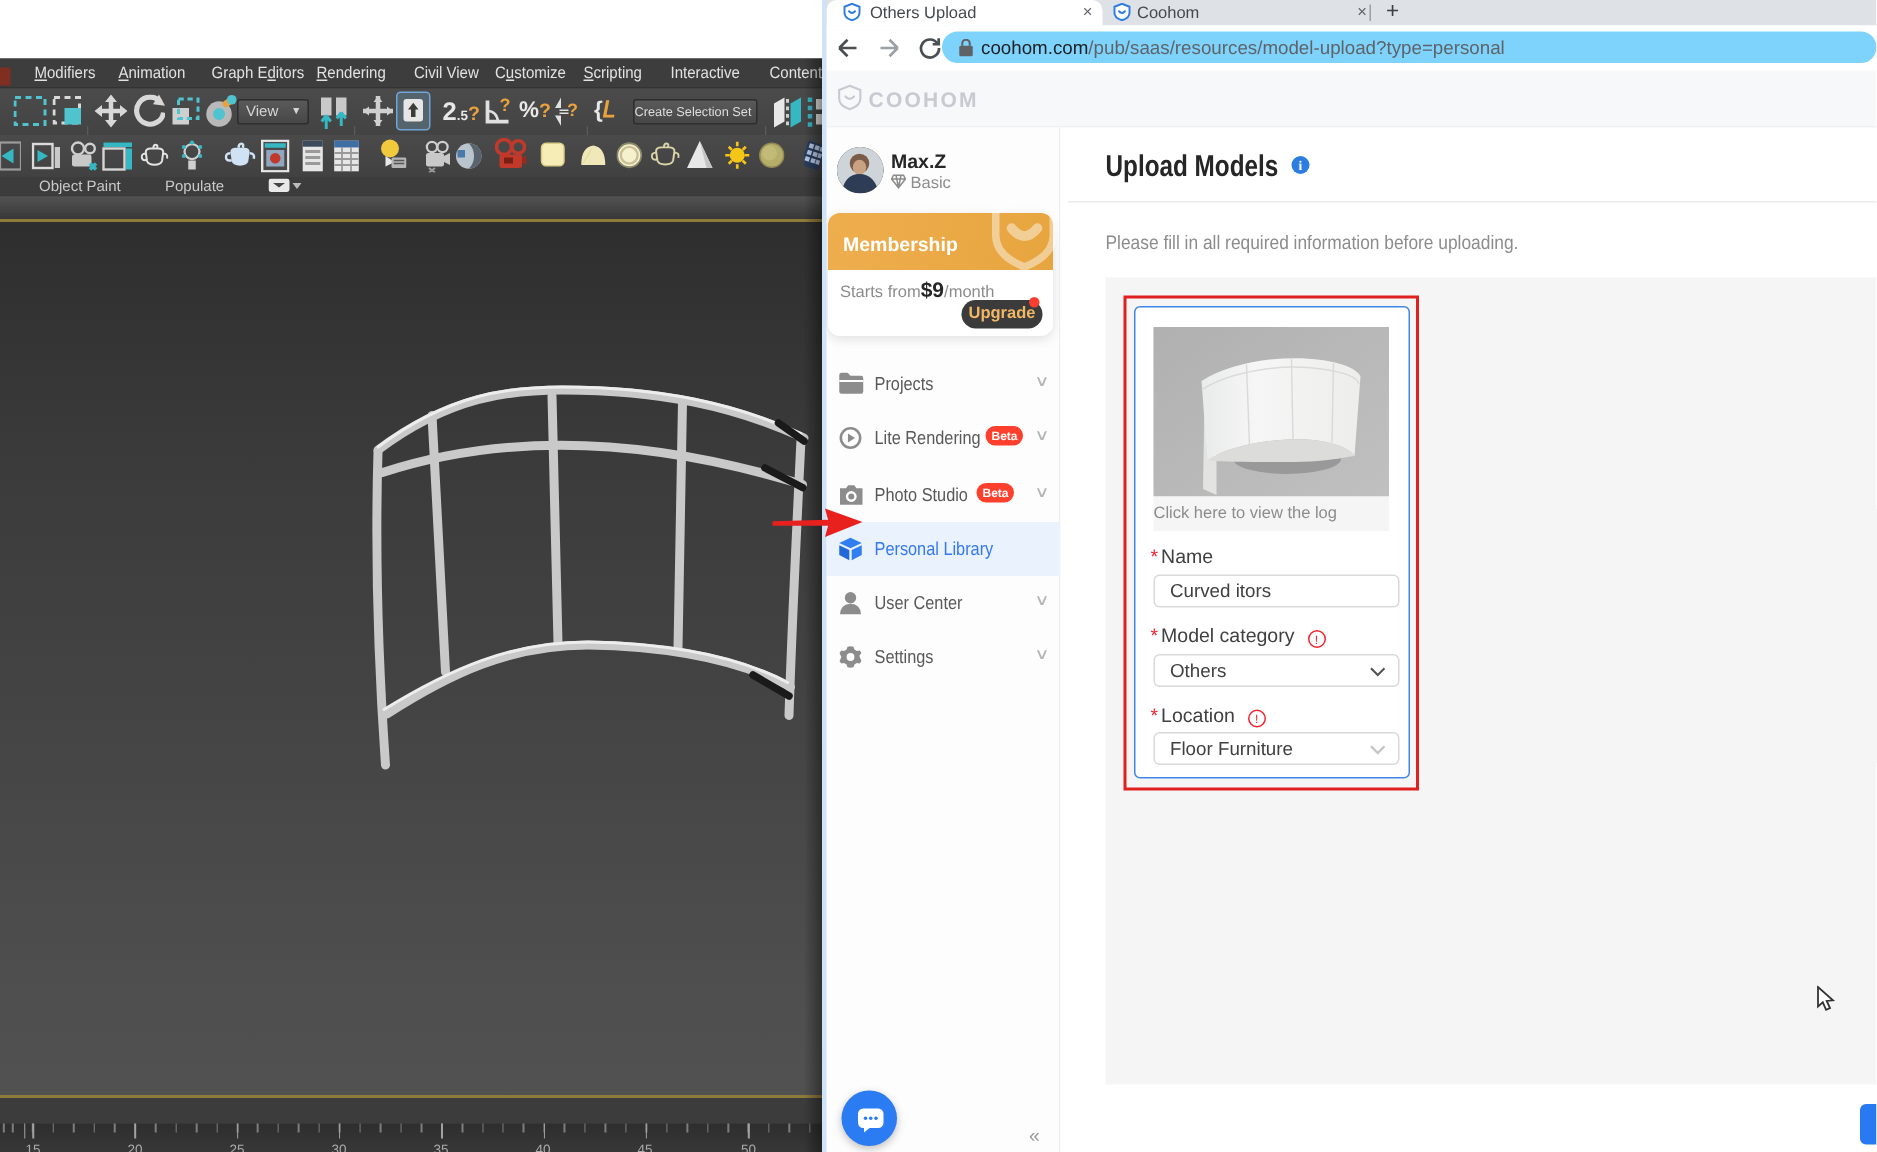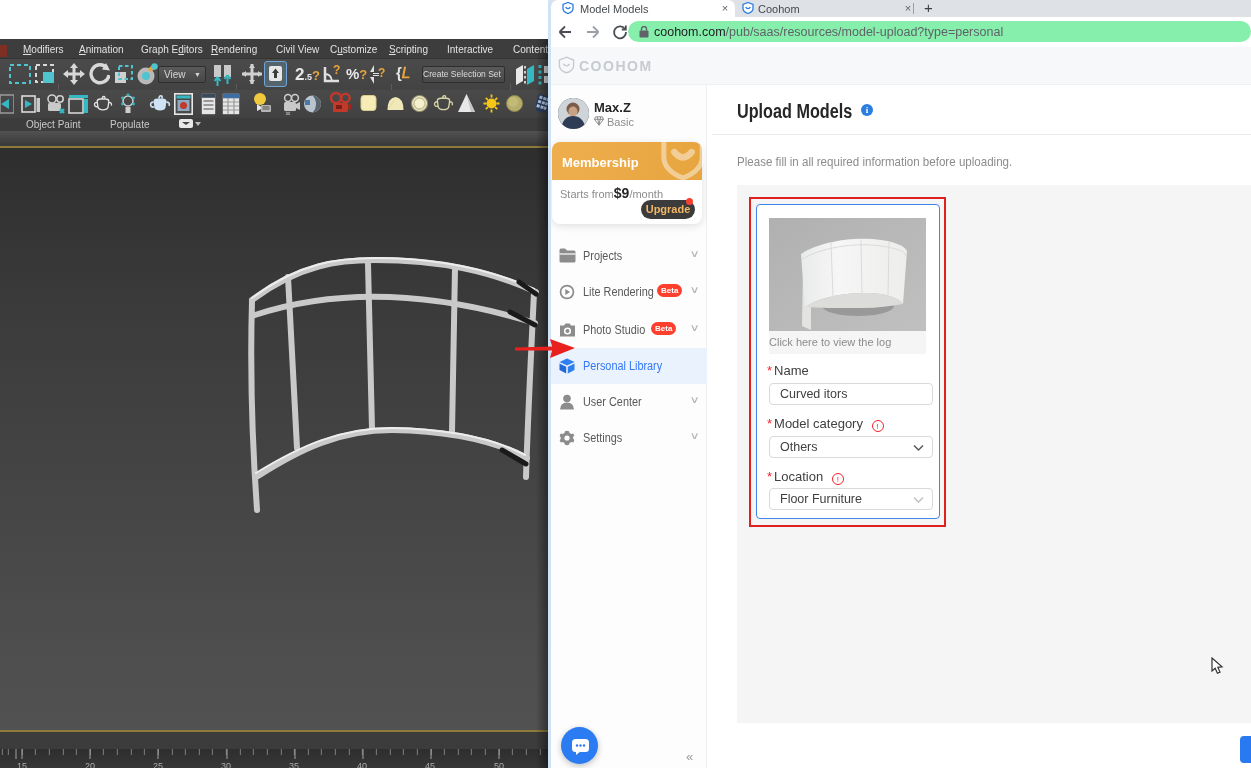--- a/index.html
+++ b/index.html
@@ -26,21 +26,21 @@
   .icon { position:absolute; }
   
   #browser { position:absolute; left:548px; top:0; width:703px; height:768px; background:#fff; }
   #bluestrip { position:absolute; left:0; top:0; width:3px; height:768px; background:#cfe2f6; z-index:40; }
   #tabstrip { position:absolute; left:0; top:0; width:703px; height:17px; background:#dee1e6; }
   #tab1 { position:absolute; left:3px; top:0; width:184px; height:17px; background:#fff; border-radius:7px 7px 0 0; }
   #tab1 .ttext, #tab2 .ttext { position:absolute; left:32px; top:3px; font-size:11px; color:#45494d; }
   #tab2 { position:absolute; left:190px; top:0; width:175px; height:17px; }
   .tabx { position:absolute; top:2px; width:12px; height:12px; font-size:11px; color:#5f6368; text-align:center; line-height:12px; }
   #addrbar { position:absolute; left:0; top:17px; width:703px; height:30px; background:#fff; }
-  #urlpill { position:absolute; left:80px; top:4px; width:623px; height:21px; background:#86efac; border-radius:11px;padding-left:40px; }
+  #urlpill { position:absolute; left:80px; top:4px; width:623px; height:21px; background:#7dd3fc; border-radius:11px;padding-left:40px; }
   #urlpill .url { position:absolute; left:26px; top:4px; font-size:12.5px; color:#202124; white-space:nowrap; }
   .navbtn { position:absolute; top:4px; font-size:16px; color:#53575b; }
   #pagehead { position:absolute; left:0; top:47px; width:703px; height:38px; background:#f7f8fa; border-bottom:1px solid #eef0f2; }
   #sidebar { position:absolute; left:3px; top:85px; width:156px; height:683px; background:#fdfdfd; border-right:1px solid #f0f0f0; }
   #main { position:absolute; left:159px; top:85px; width:544px; height:683px; background:#fff; }
   
   #avatar { position:absolute; left:7px; top:13px; width:31px; height:31px; border-radius:50%; background:radial-gradient(circle at 50% 38%, #8a7a6e 0 18%, #2e3a4e 40%, #243247 75%, #d8d8d8 78%); overflow:hidden; }
   #memb { position:absolute; left:1px; top:57px; width:150px; height:82px; border-radius:8px; background:#fff; box-shadow:0 2px 8px rgba(0,0,0,.12); }
   #membhead { position:absolute; left:0; top:0; width:150px; height:38px; border-radius:8px 8px 0 0; background:linear-gradient(100deg,#efae4e,#e7a53f); overflow:hidden; }
   #upgrade { position:absolute; right:7px; top:58px; width:54px; height:19px; background:#3b3b3b; border-radius:10px; color:#f2b765; font-size:11px; font-weight:bold; text-align:center; line-height:19px; }
@@ -336,21 +336,21 @@
 </div>
 
 <div id="browser">
   <div id="bluestrip"></div>
   <div id="tabstrip">
     <div id="tab1">
       <svg style="position:absolute;left:11px;top:2px" width="12" height="12" viewBox="0 0 24 24">
           <path d="M12,1 L22,5 L22,13 Q22,20 12,23 Q2,20 2,13 L2,5 Z" fill="#fff" stroke="#2b7de1" stroke-width="2.6"></path>
           <path d="M8,11 Q12,15.5 16,11" fill="none" stroke="#2b7de1" stroke-width="2.6" stroke-linecap="round"></path>
         </svg>
-      <span class="ttext" style="left:29px">Model Models</span>
+      <span class="ttext" style="left:29px">Others Upload</span>
       <span class="tabx" style="left:168px">×</span>
     </div>
     <div id="tab2">
       <svg style="position:absolute;left:4px;top:2px" width="12" height="12" viewBox="0 0 24 24">
           <path d="M12,1 L22,5 L22,13 Q22,20 12,23 Q2,20 2,13 L2,5 Z" fill="#fff" stroke="#2b7de1" stroke-width="2.6"></path>
           <path d="M8,11 Q12,15.5 16,11" fill="none" stroke="#2b7de1" stroke-width="2.6" stroke-linecap="round"></path>
         </svg>
       <span class="ttext" style="left:20px">Coohom</span>
       <span class="tabx" style="left:164px">×</span>
     </div>

